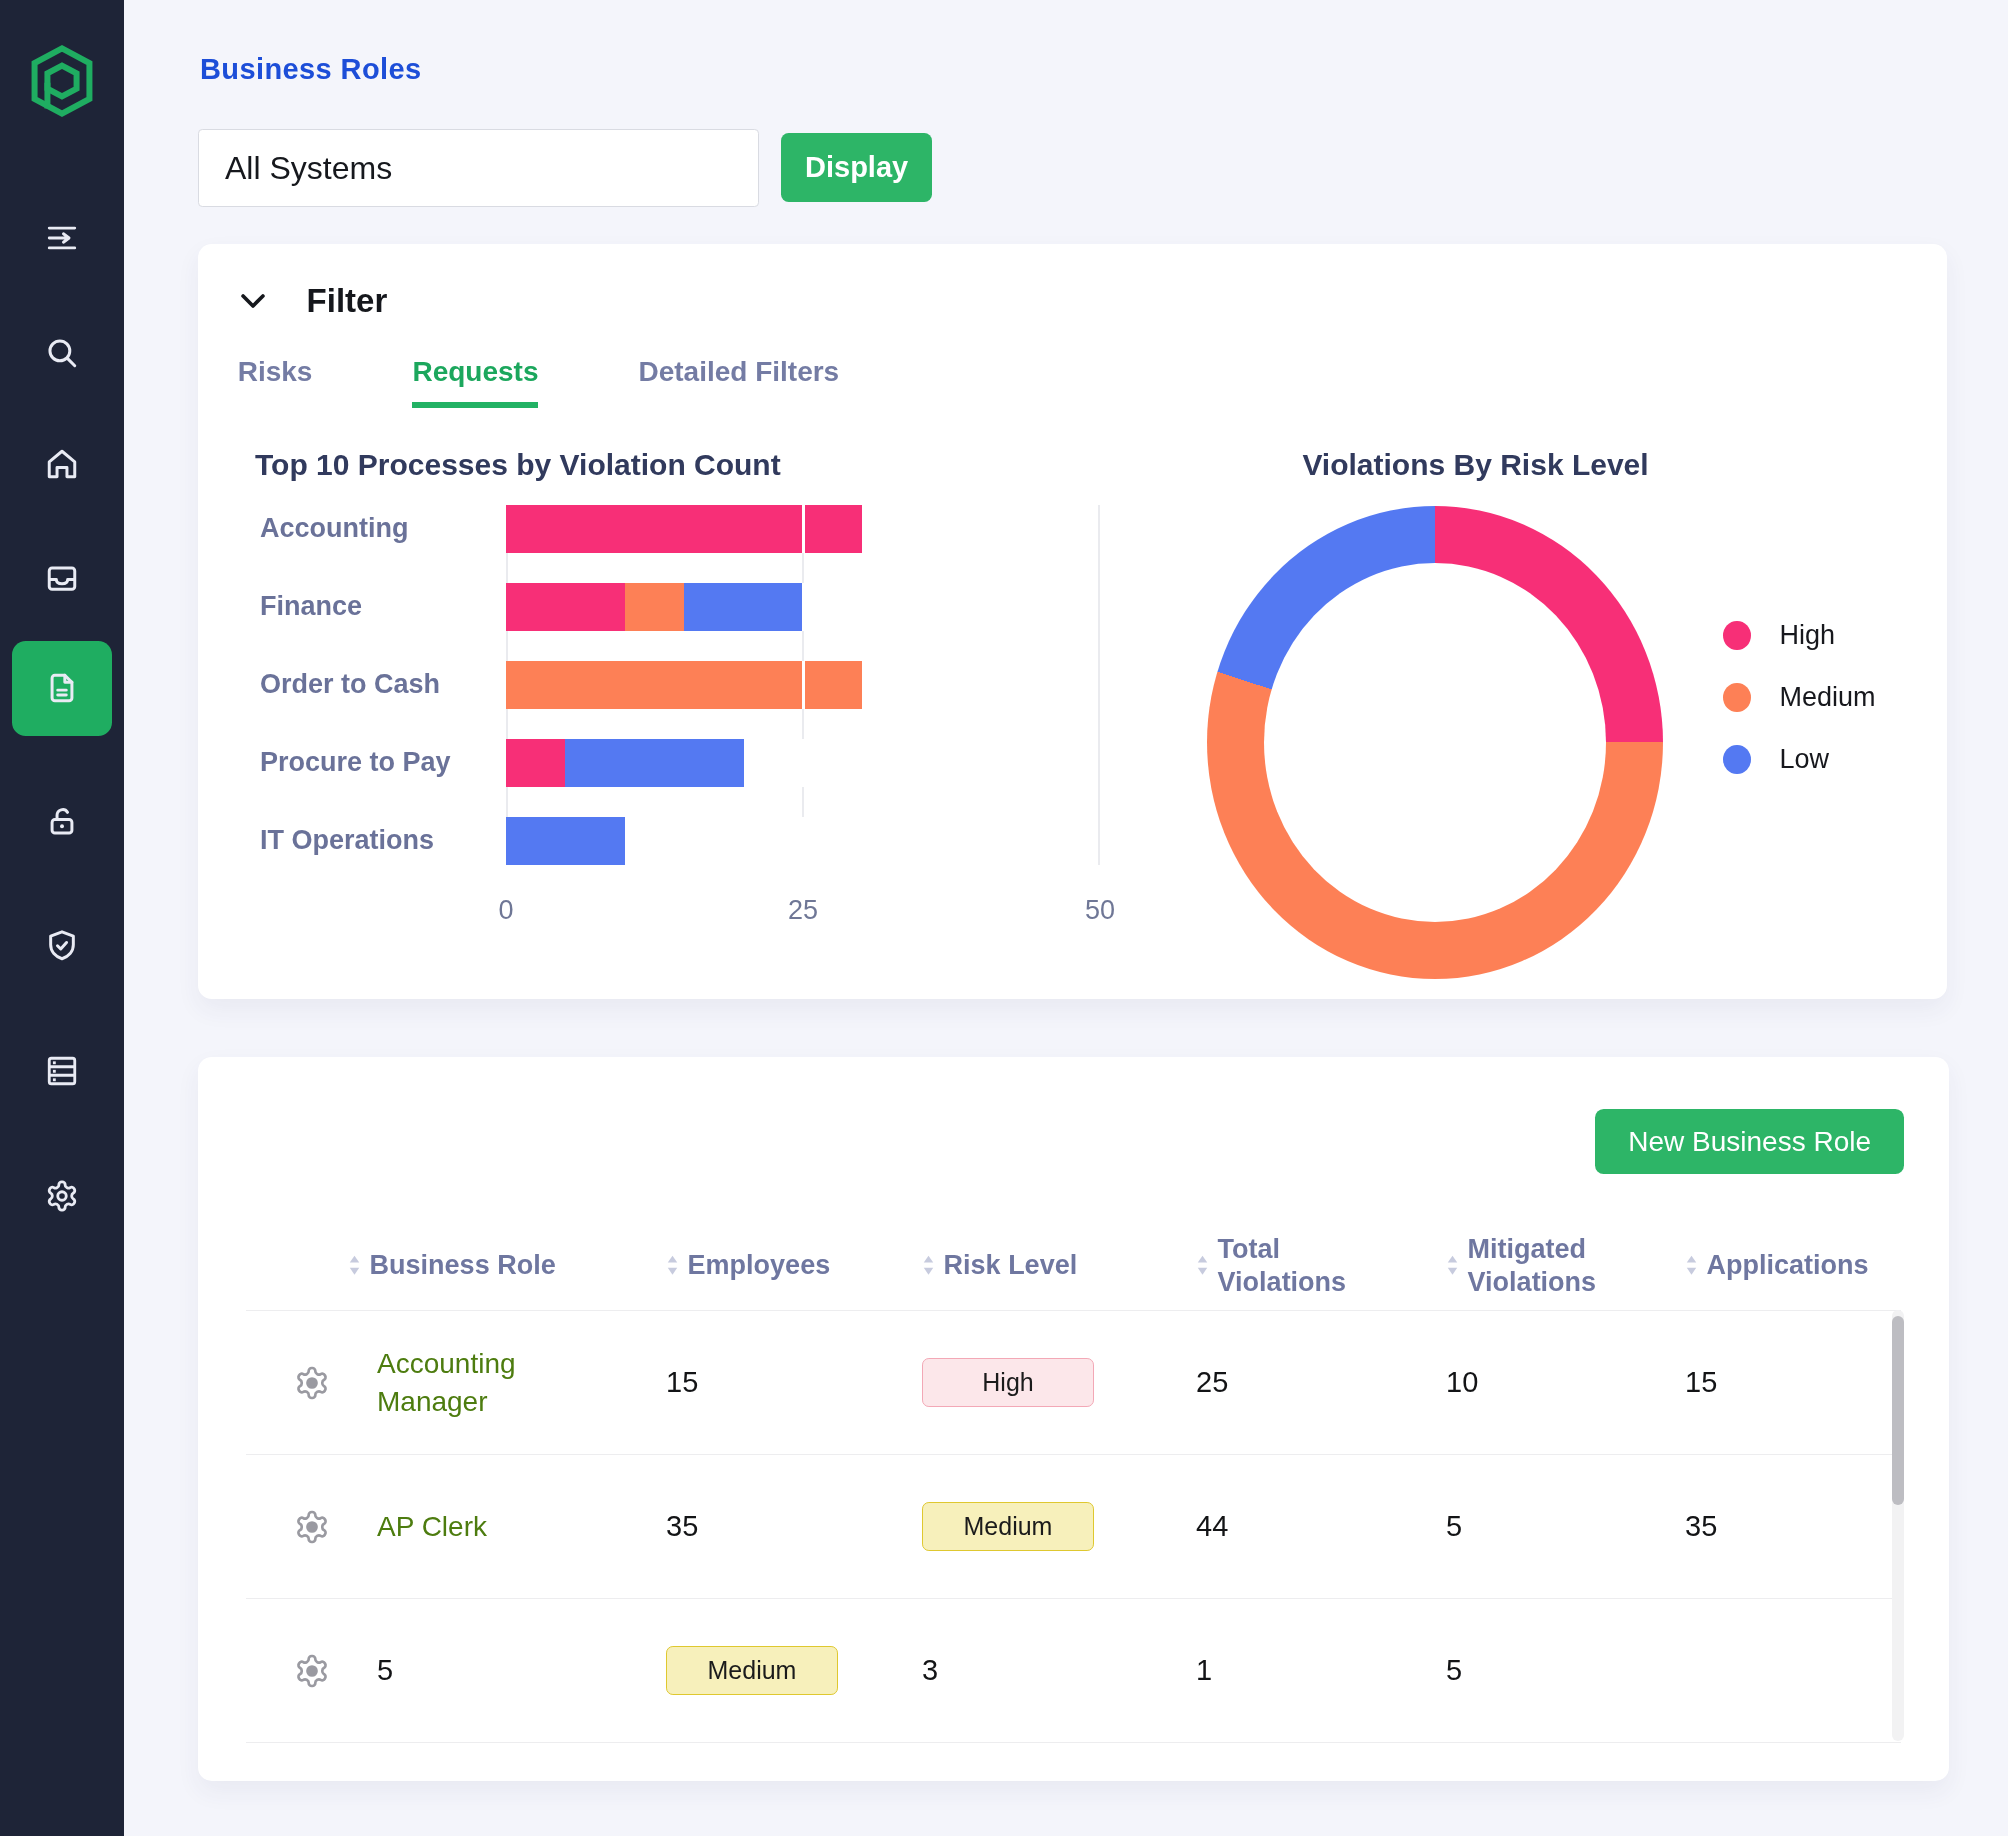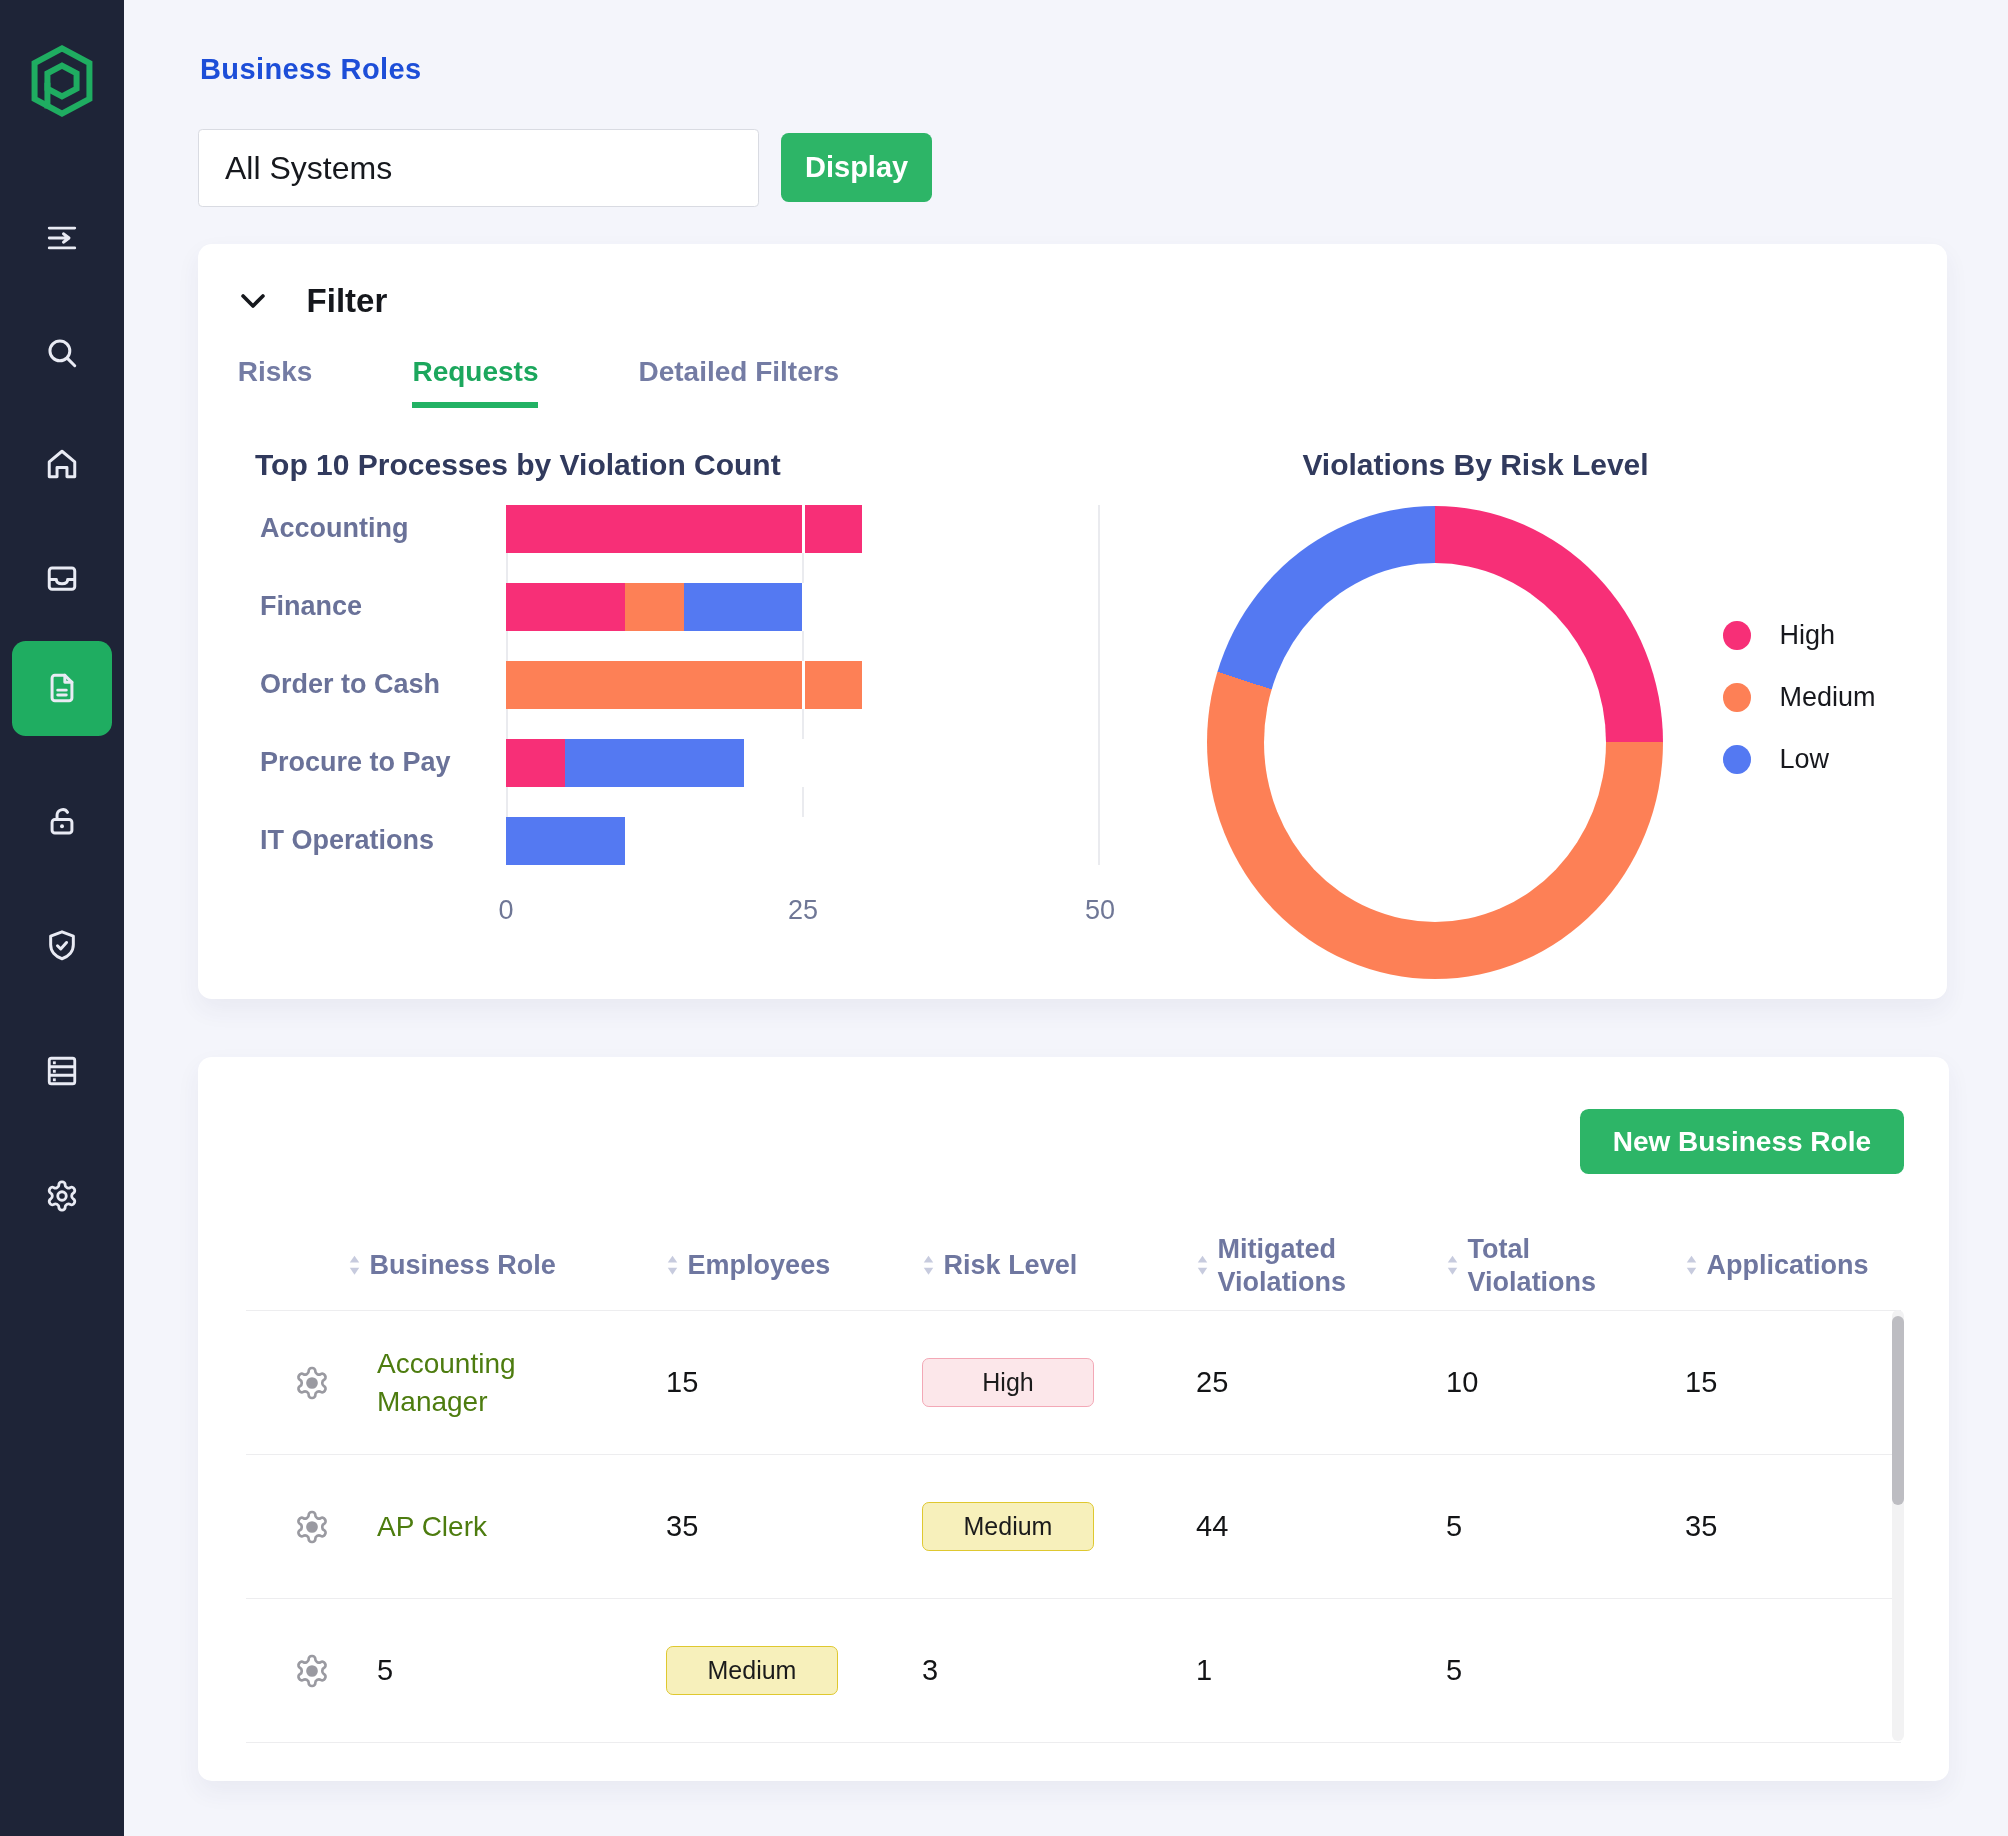--- a/index.html
+++ b/index.html
@@ -82,21 +82,21 @@
   .ring { position:relative; width:456px; height:473px; border-radius:50%; margin-left:93px; }
   .ring .hole { position:absolute; inset:57px; background:#fff; border-radius:50%; }
   .legend { margin-left:60px; margin-top:114px; display:flex; flex-direction:column; gap:31px; }
   .legend-item { display:flex; align-items:center; gap:29px; }
   .legend-dot { width:27.5px; height:29px; border-radius:50%; }
   .legend-label { font-size:27px; color:#17181D; }
   
   .new-btn {
     position:absolute; right:45px; top:52px; height:65px; padding:0 33px;
     background:#2DB567; color:#fff; border:none; border-radius:8.6px;
-    font-size:28px; font-weight:bold; font-family:"Liberation Sans", sans-serif;
+    font-size:28px; font-weight:normal; font-family:"Liberation Sans", sans-serif;
     display:flex; align-items:center; cursor:pointer;
   }
   .thead {
     position:absolute; left:48px; right:48px; top:169px; height:79px;
     display:grid; grid-template-columns:131px 289px 256px 274px 250px 239px 1fr;
     align-items:center;
   }
   .th { display:flex; align-items:center; gap:8.6px; font-size:27px; font-weight:bold; color:#6F77A0; line-height:1.2; cursor:pointer; }
   .th.first { grid-column:1 / 3; padding-left:102px; }
   .th .lbl2 { max-width:172px; }
@@ -309,28 +309,28 @@
           <path d="M7.5 2 13 10H2z" fill="#C7CBDE"></path>
           <path d="M7.5 24 2 16h11z" fill="#C7CBDE"></path>
         </svg>
       <span>Risk Level</span>
     </div>
     <div class="th">
       <svg class="sort-icon" width="13" height="22.4" viewBox="0 0 15 26">
           <path d="M7.5 2 13 10H2z" fill="#C7CBDE"></path>
           <path d="M7.5 24 2 16h11z" fill="#C7CBDE"></path>
         </svg>
+      <span class="lbl2">Total Violations</span>
+    </div>
+    <div class="th">
+      <svg class="sort-icon" width="13" height="22.4" viewBox="0 0 15 26">
+          <path d="M7.5 2 13 10H2z" fill="#C7CBDE"></path>
+          <path d="M7.5 24 2 16h11z" fill="#C7CBDE"></path>
+        </svg>
       <span class="lbl2">Mitigated Violations</span>
-    </div>
-    <div class="th">
-      <svg class="sort-icon" width="13" height="22.4" viewBox="0 0 15 26">
-          <path d="M7.5 2 13 10H2z" fill="#C7CBDE"></path>
-          <path d="M7.5 24 2 16h11z" fill="#C7CBDE"></path>
-        </svg>
-      <span class="lbl2">Total Violations</span>
     </div>
     <div class="th">
       <svg class="sort-icon" width="13" height="22.4" viewBox="0 0 15 26">
           <path d="M7.5 2 13 10H2z" fill="#C7CBDE"></path>
           <path d="M7.5 24 2 16h11z" fill="#C7CBDE"></path>
         </svg>
       <span>Applications</span>
     </div>
   </div>
 

